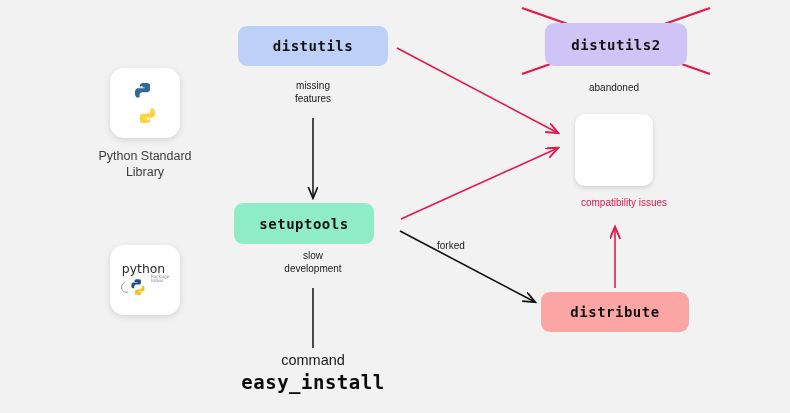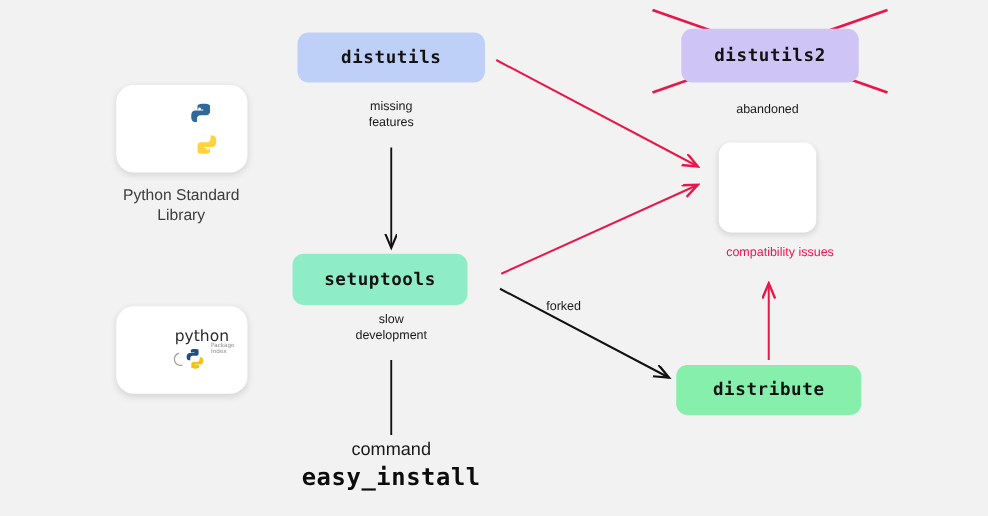--- a/index.html
+++ b/index.html
@@ -76,21 +76,20 @@
   .icon-tile {
     width: 70px;
     height: 70px;
     background: #ffffff;
     border-radius: 14px;
     box-shadow: 0 2px 6px rgba(0,0,0,0.12);
     display: flex;
     align-items: center;
     justify-content: center;
     overflow: hidden;
-    padding-left: 35px;
   }
   .icon-caption {
     margin-top: 10px;
     font-family: "Liberation Sans", sans-serif;
     font-size: 12.5px;
     color: #3c3c3c;
     text-align: center;
     line-height: 1.3;
     white-space: pre-line;
   }
@@ -191,21 +190,21 @@
   </div>
 
   <div class="pkg-box" style="left:545px; top:23px; width:142px; height:43px; background:#cec4f5;">
     <span>distutils2</span>
   </div>
 
   <div class="pkg-box" style="left:234px; top:203px; width:140px; height:41px; background:#8eedc7;">
     <span>setuptools</span>
   </div>
 
-  <div class="pkg-box" style="left:541px; top:292px; width:148px; height:40px; background:#86efac;">
+  <div class="pkg-box" style="left:541px; top:292px; width:148px; height:40px; background:#fca5a5;">
     <span>distribute</span>
   </div>
 
   <div class="blank-card" style="left:575px; top:114px; width:78px; height:72px;"></div>
 
   <div class="edge-label" style="left:253px; top:80px; width:120px;">missing
 features</div>
 
   <div class="edge-label" style="left:554px; top:82px; width:120px;">abandoned</div>
 

